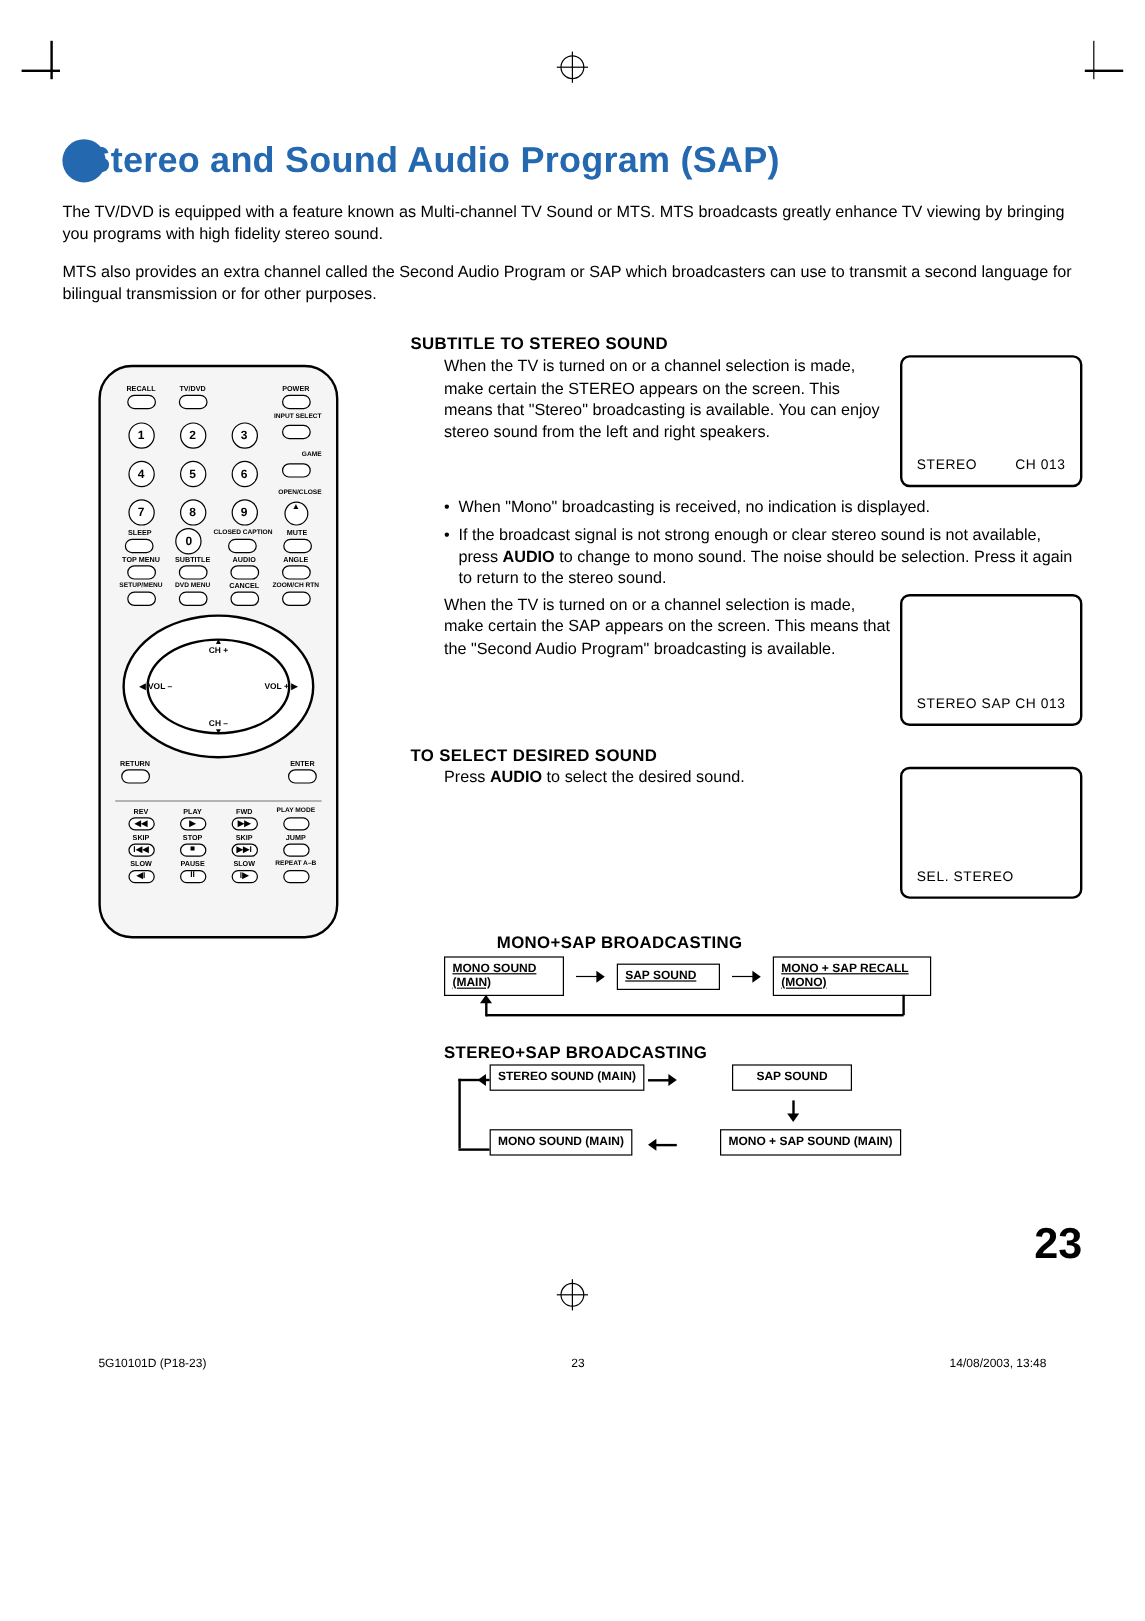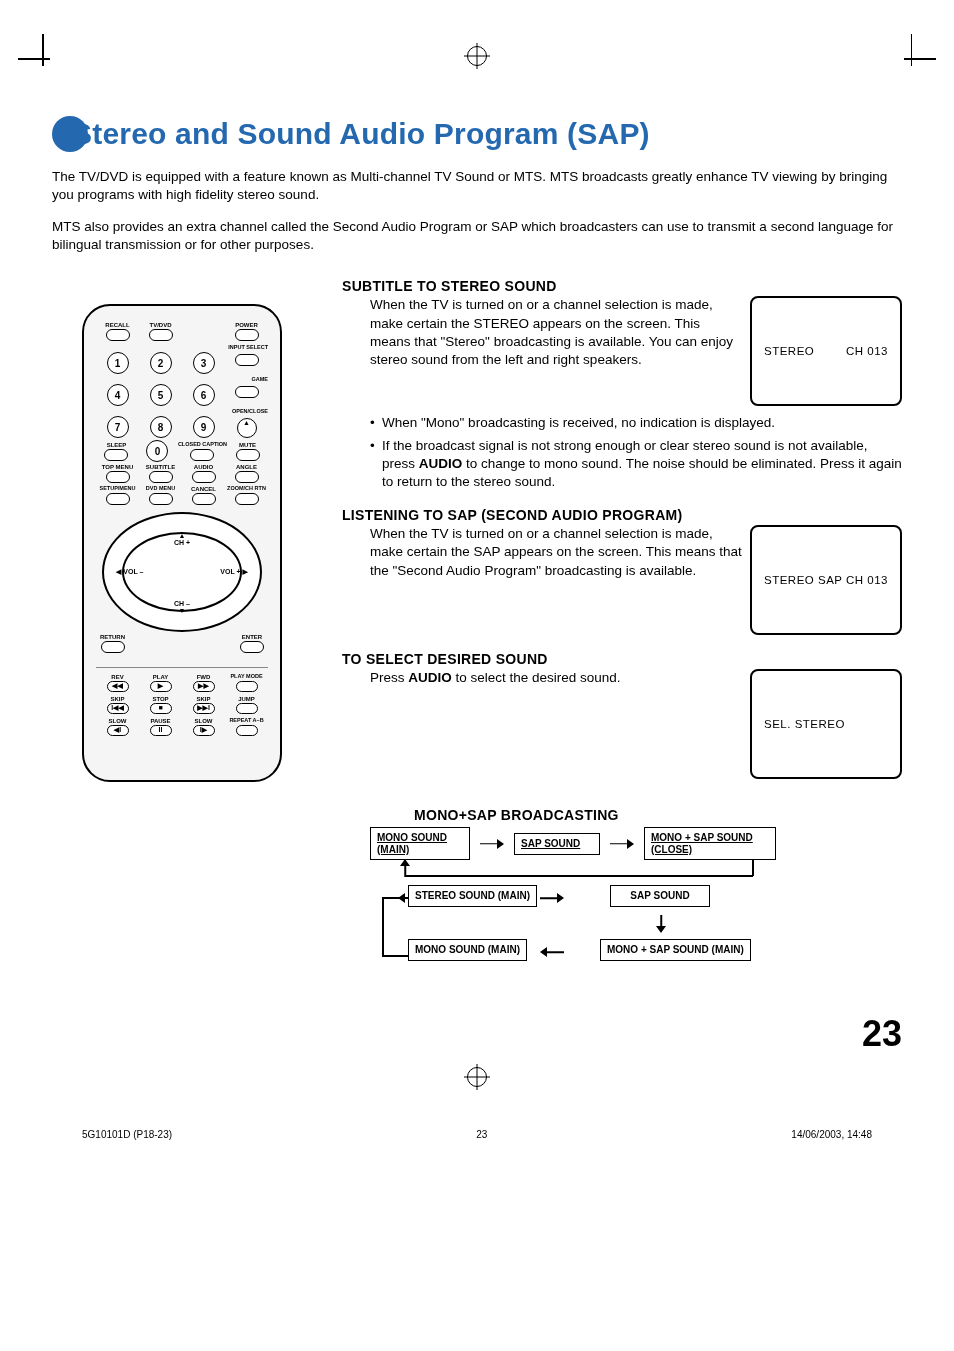--- a/index.html
+++ b/index.html
@@ -118,21 +118,21 @@
   .twocol { display:flex; gap:8px; }
   .twocol .left { flex:1; }
   .screen {
     width: 152px; height: 110px;
     border: 2.5px solid #000;
     border-radius: 8px;
     padding: 10px 12px;
     font-size: 11.5px;
     letter-spacing: 0.5px;
     flex-shrink:0;
-    display:flex; flex-direction:column; justify-content:center;
+    display:flex; flex-direction:column; justify-content:flex-end;
   }
   .screen .srow { display:flex; justify-content:space-between; }
   ul.bul { list-style: none; padding: 0; margin: 8px 0 0 28px; }
   ul.bul li { position:relative; padding-left:12px; margin-bottom:4px; line-height:1.35;}
   ul.bul li::before { content:"•"; position:absolute; left:0; top:0;}
   .flowchartbox {
     border: 1.5px solid #000;
     font-size: 10px;
     font-weight: bold;
     padding: 4px 6px;
@@ -412,24 +412,23 @@
         <div class="screen">
           <div class="srow">
               <span>STEREO</span>
               <span>CH 013</span>
             </div>
           <div></div>
         </div>
       </div>
       <ul class="bul">
         <li>When "Mono" broadcasting is received, no indication is displayed.</li>
-        <li><span>If the broadcast signal is not strong enough or clear stereo sound is not available, press </span><b>AUDIO</b><span> to change to mono sound. The noise should be eliminated. Press it again to return to the stereo sound.</span></li>
+        <li><span>If the broadcast signal is not strong enough or clear stereo sound is not available, press </span><b>AUDIO</b><span> to change to mono sound. The noise should be selection. Press it again to return to the stereo sound.</span></li>
       </ul>
 
-      <div class="sect-head" style="margin-top:16px">LISTENING TO SAP (SECOND AUDIO PROGRAM)</div>
       <div class="twocol">
         <div class="left">
           <div class="body-indent">When the TV is turned on or a channel selection is made, make certain the SAP appears on the screen. This means that the "Second Audio Program" broadcasting is available.</div>
         </div>
         <div class="screen">
           <div class="srow">
               <span>STEREO  SAP</span>
               <span>CH 013</span>
             </div>
           <div></div>
@@ -447,30 +446,31 @@
         </div>
       </div>
 
       <div class="sect-head" style="margin-top:28px; margin-left:28px;padding-left:44px;">MONO+SAP BROADCASTING</div>
       <div class="flow-wrap" style="height:58px;">
         <div class="flowrow">
           <div class="flowchartbox" style="width:100px">MONO SOUND (MAIN)</div>
           <div class="arrow-r"></div>
           <div class="flowchartbox" style="width:86px">SAP SOUND</div>
           <div class="arrow-r"></div>
-          <div class="flowchartbox" style="width:132px">MONO + SAP SOUND (CLOSE)</div>
+          <div class="flowchartbox" style="width:132px">MONO + SAP RECALL (MONO)</div>
         </div>
 
         <div style="position:absolute; left:30px; top:32px;">
             <div class="arrow-u"></div>
           </div>
         <div style="position:absolute; left:35px; top:48px; height:1.5px; width:348px; background:#000;"></div>
         <div style="position:absolute; left:382px; top:32px; width:1.5px; height:17px; background:#000;"></div>
       </div>
 
+      <div class="sect-head" style="margin-top:14px; margin-left:28px;">STEREO+SAP BROADCASTING</div>
       <div class="flow-wrap" style="position:relative; height:110px;">
 
         <div style="position:absolute; left:38px; top:0;" class="flowchartbox">STEREO SOUND (MAIN)</div>
         <div style="position:absolute; left:170px; top:8px;" class="arrow-r"></div>
         <div style="position:absolute; left:240px; top:0; width:100px; text-align:center;" class="flowchartbox">SAP SOUND</div>
 
         <div style="position:absolute; left:286px; top:30px;">
             <div class="arrow-d"></div>
           </div>
 
@@ -488,15 +488,15 @@
     </div>
   </div>
 
   <div style="position:relative; height:24px; margin-top:10px;">
     <div class="reg-target" style="top:2px;"></div>
   </div>
 
   <div class="footer">
     <span>5G10101D (P18-23)</span>
     <span>23</span>
-    <span>14/06/2003, 14:48</span>
+    <span>14/08/2003, 13:48</span>
   </div>
 </div>
 
 </body></html>

